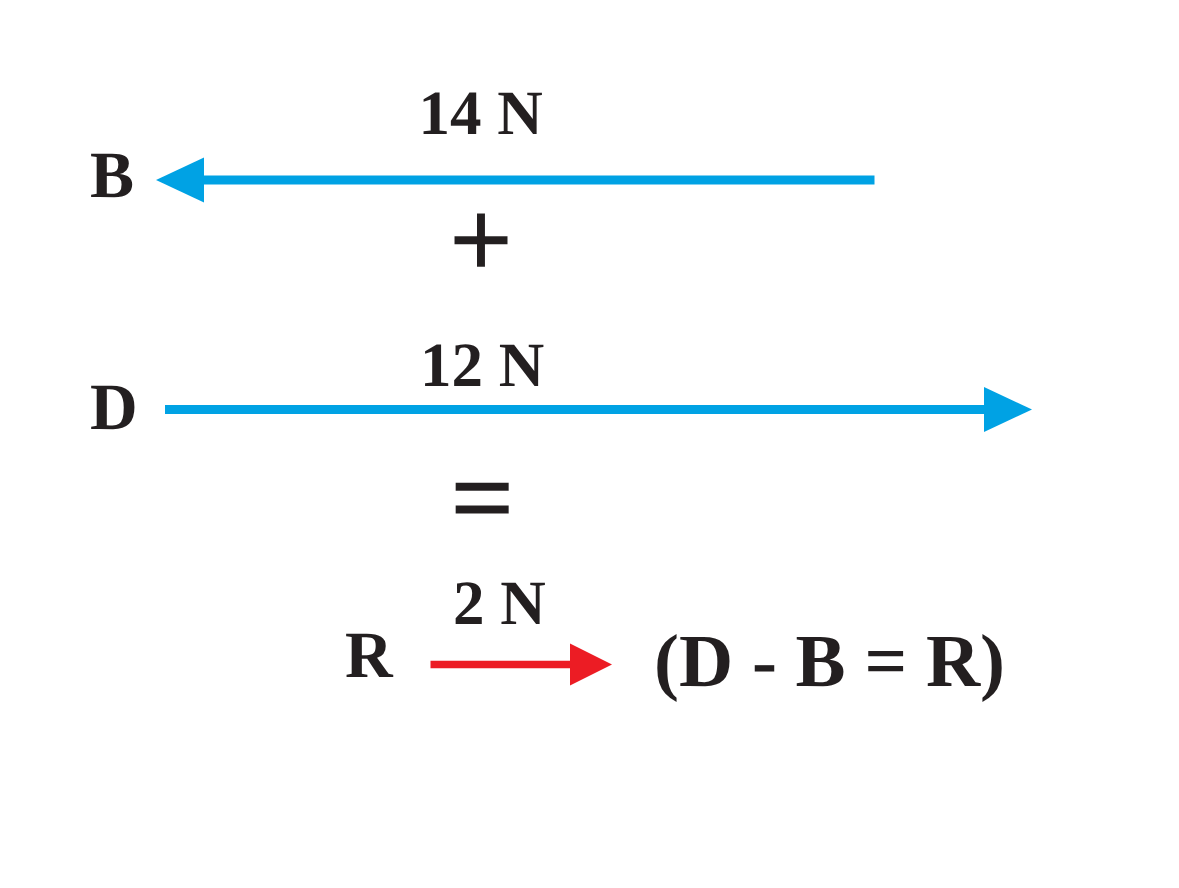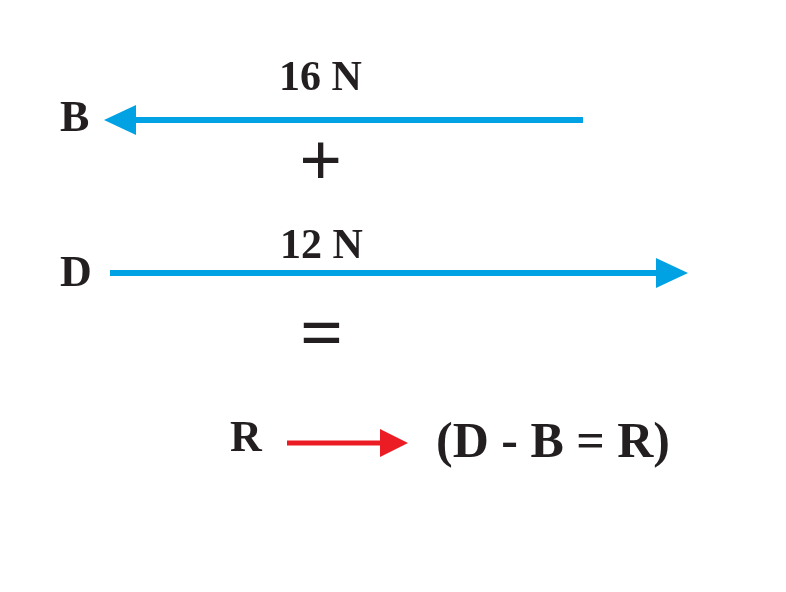--- a/index.html
+++ b/index.html
@@ -61,30 +61,31 @@
       <line x1="110" y1="273" x2="659" y2="273" stroke-width="6" stroke="#00a2e4"></line>
       <polygon points="688,273 656,258 656,288" fill="#00a2e4"></polygon>
     </g>
 
     <g>
       <line x1="287" y1="443" x2="384" y2="443" stroke-width="5" stroke="#ec1c24"></line>
       <polygon points="408,443 380,429 380,457" fill="#ec1c24"></polygon>
     </g>
   </svg>
 
-  <div class="lbl magnitude pos-10n">16 N</div>
+  <div class="lbl magnitude pos-10n">14 N</div>
 
   <div class="lbl vec-name pos-b">B</div>
 
   <div class="lbl operator pos-plus">+</div>
 
   <div class="lbl magnitude pos-12n">12 N</div>
 
   <div class="lbl vec-name pos-d">D</div>
 
   <div class="lbl operator pos-equals">=</div>
 
+  <div class="lbl magnitude pos-2n">2 N</div>
 
   <div class="lbl vec-name pos-r">R</div>
 
   <div class="lbl equation pos-equation">(D - B = R)</div>
 
 </div>
 
 </body></html>

